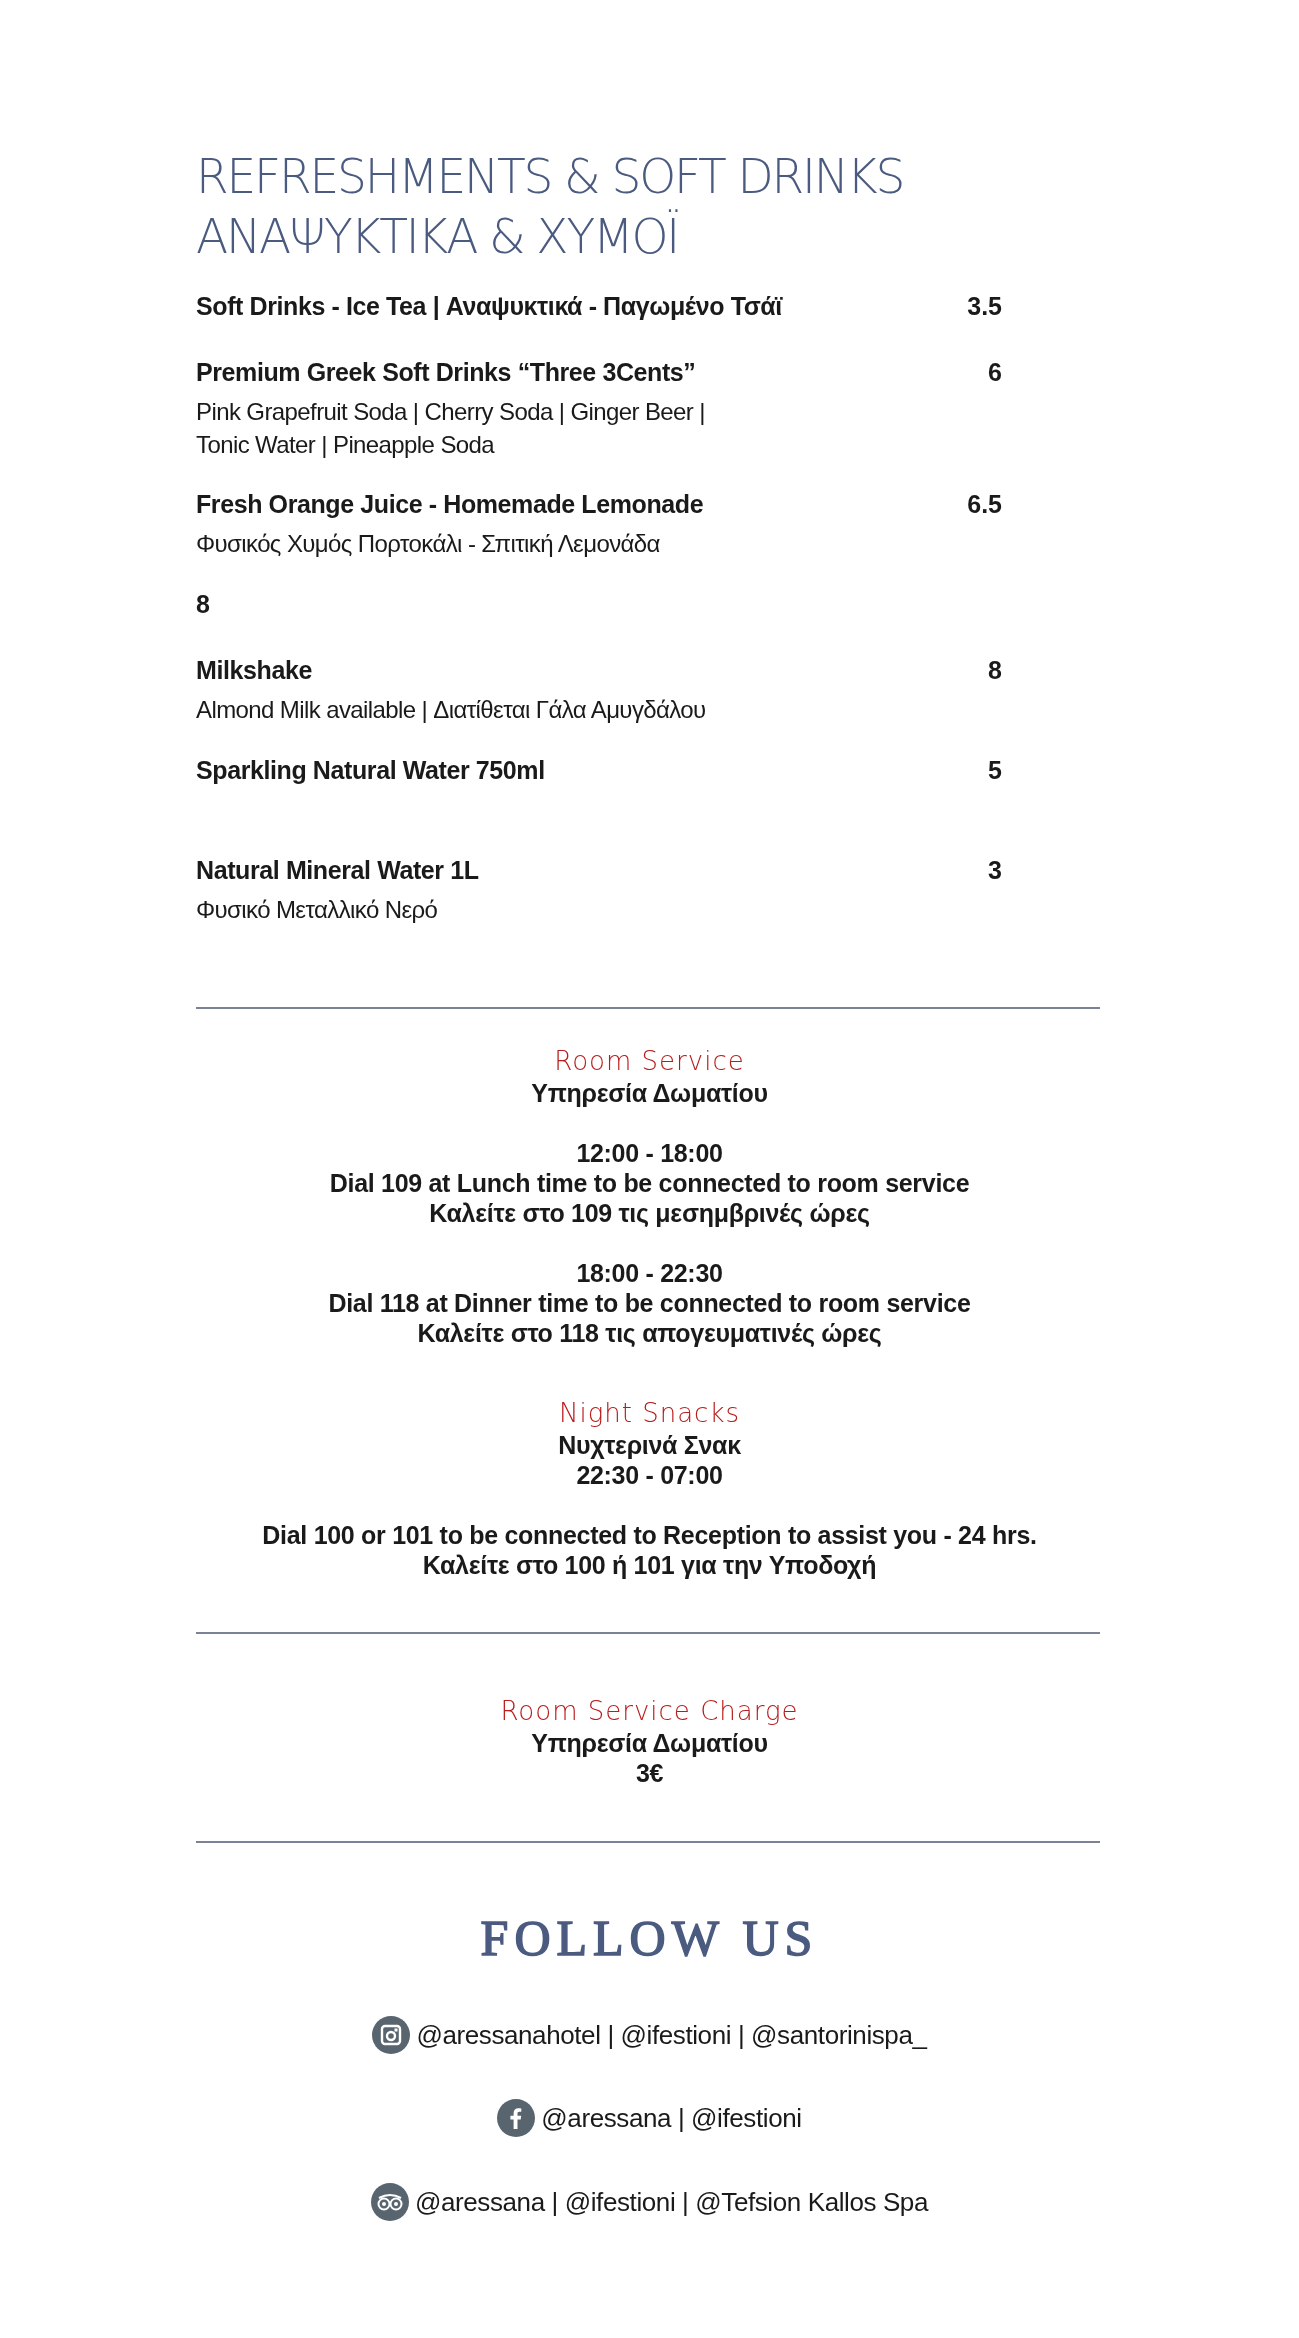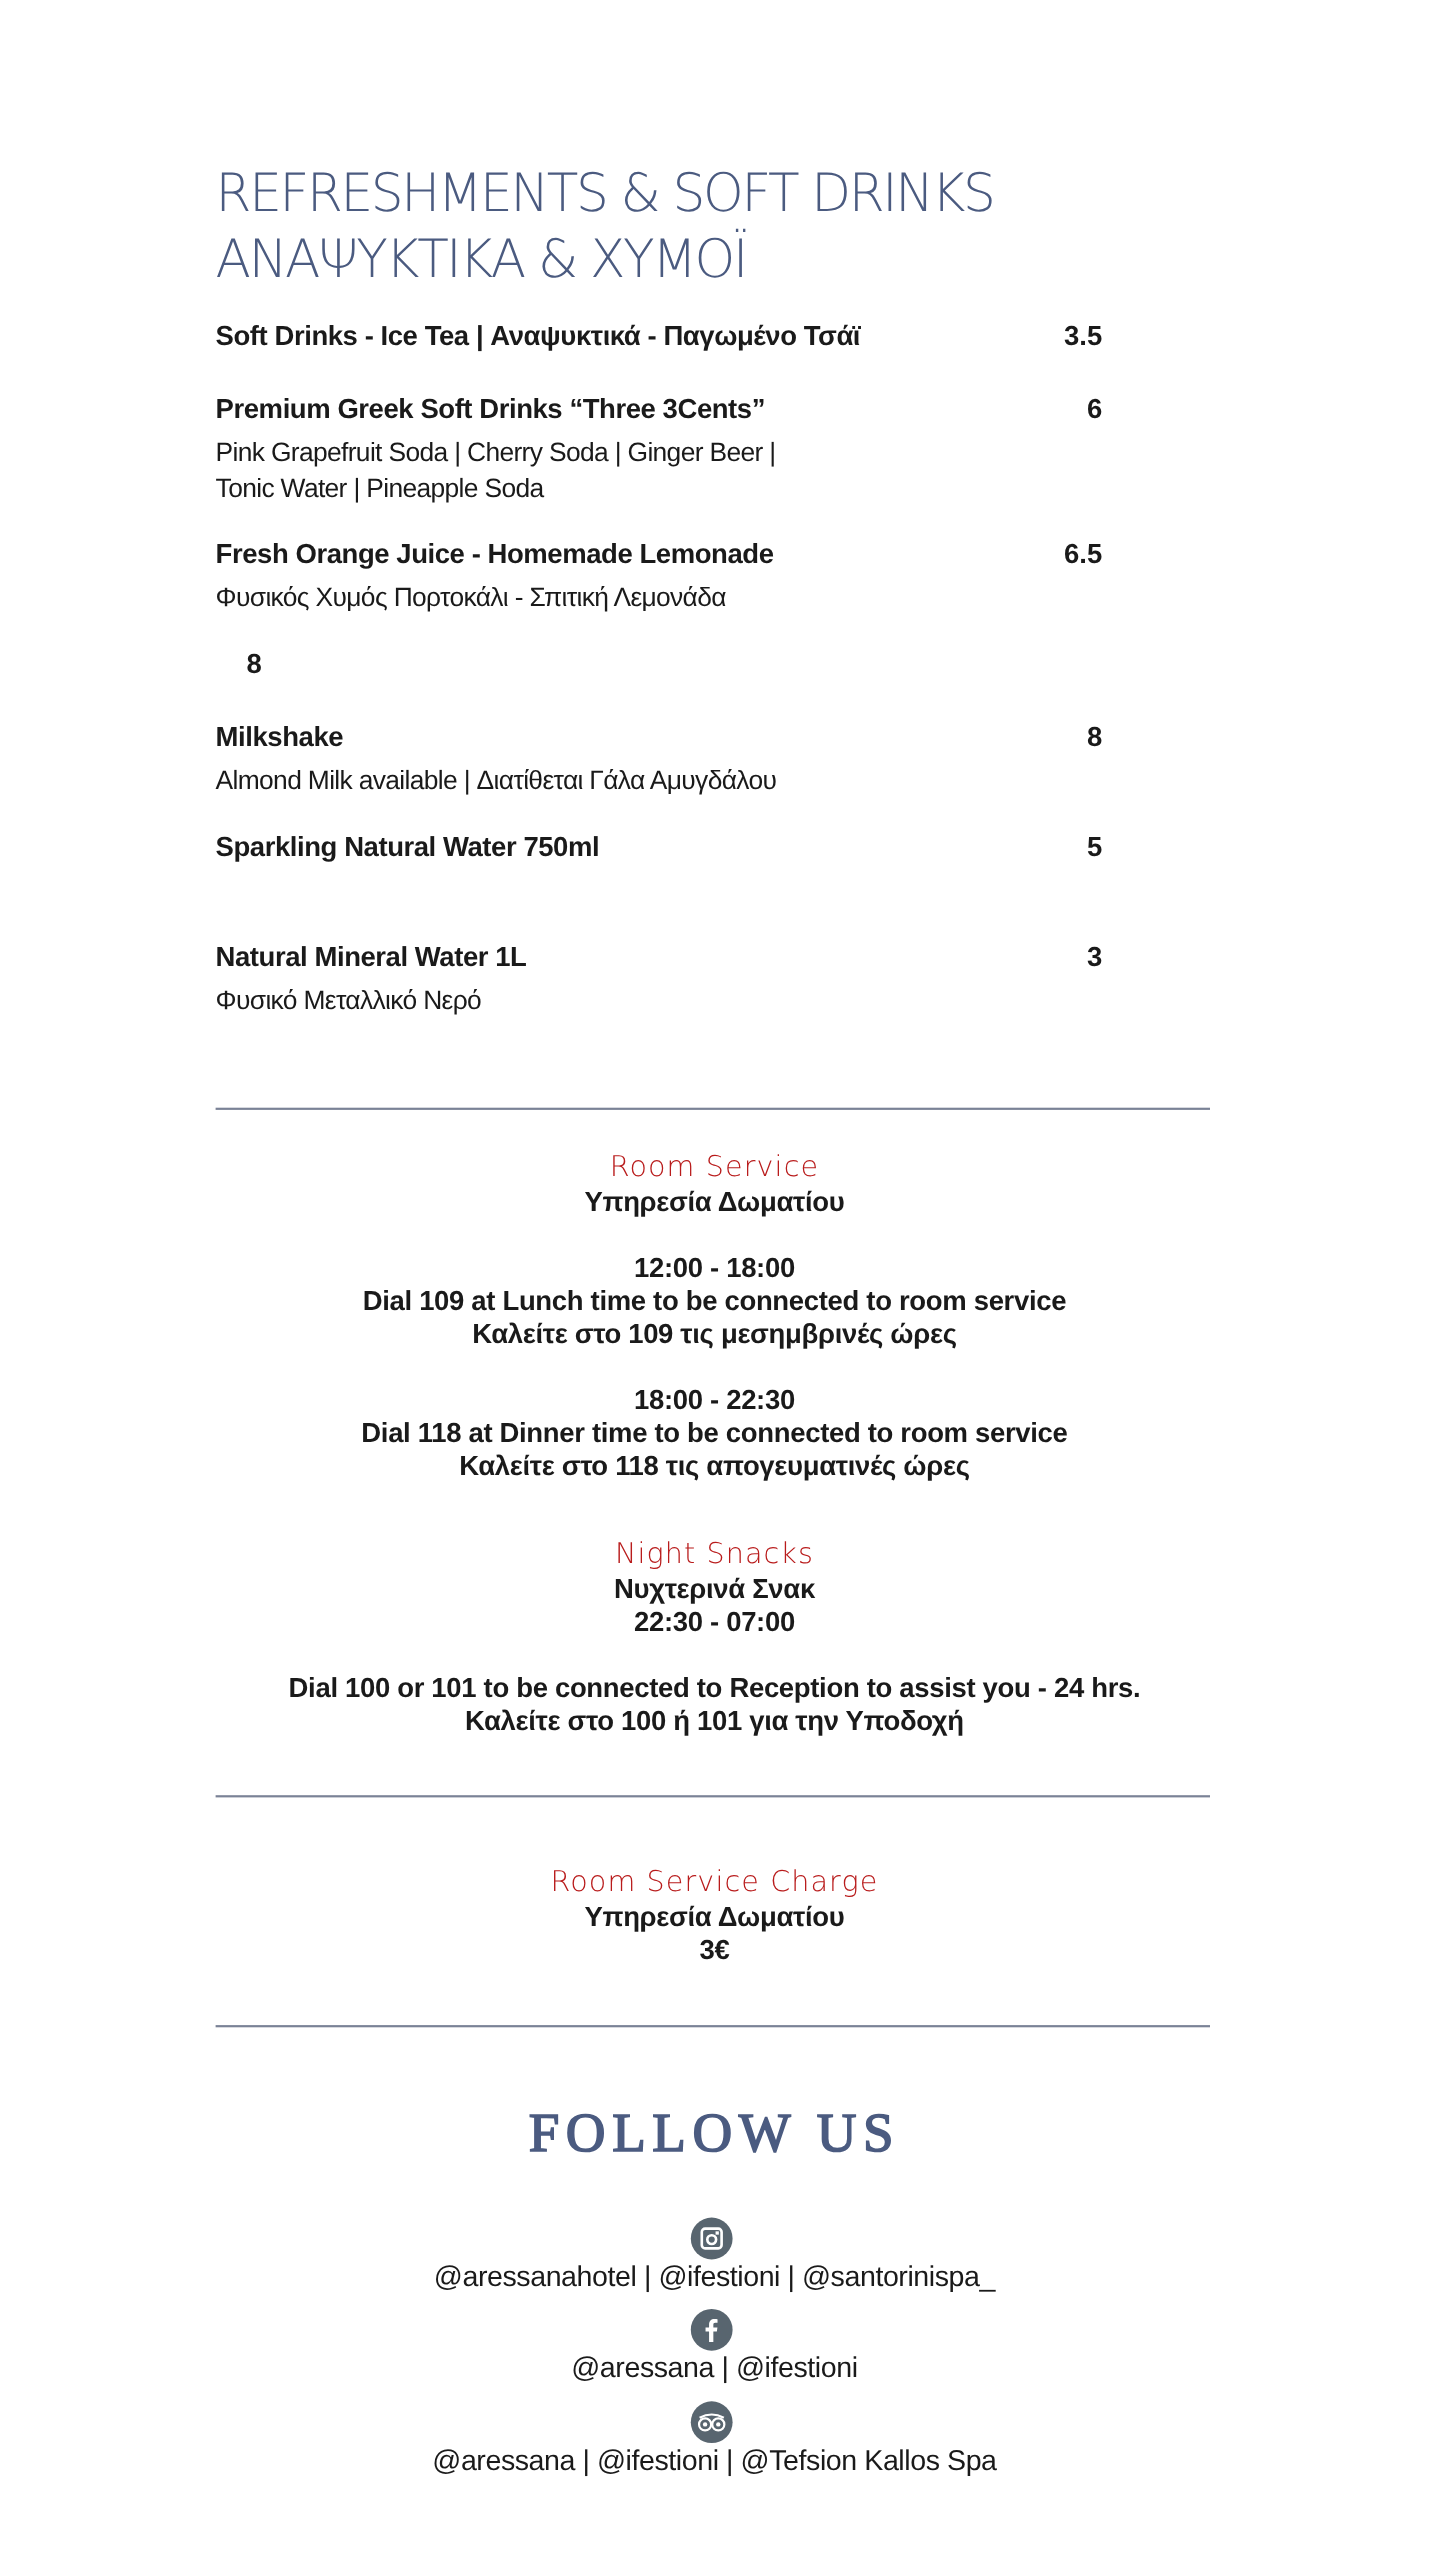--- a/index.html
+++ b/index.html
@@ -5,30 +5,30 @@
   html, body { margin: 0; padding: 0; background: #ffffff; }
   body { width: 1299px; height: 2338px; position: relative; overflow: hidden;
          font-family: "Liberation Sans", "DejaVu Sans", sans-serif; color: #1a1a1a; }
   .heading { position: absolute; left: 196px; top: 146px; color: #4b5b80;
              font-family: "DejaVu Sans", sans-serif; font-weight: 200; font-size: 48px;
              line-height: 60px; letter-spacing: -2.2px; transform: scaleX(0.98); transform-origin: left top; }
   .heading div { white-space: nowrap; }
   .item { position: absolute; left: 196px; width: 806px; }
   .item .row { display: flex; justify-content: space-between; align-items: baseline; }
   .item .name { font-weight: bold; font-size: 25px; letter-spacing: -0.4px; white-space: nowrap; }
-  .item .price { font-weight: bold; font-size: 25px; text-align: left; margin-left: 28px; }
+  .item .price { font-weight: bold; font-size: 25px; text-align: left; }
   .item .desc { font-size: 24px; line-height: 33px; margin-top: 8px; letter-spacing: -0.6px; color: #1a1a1a; }
   .divider { position: absolute; left: 196px; width: 904px; height: 2px; background: #7a8296; }
   .center { position: absolute; left: 0; width: 1299px; text-align: center; }
   .script-title { color: #b91c1c; font-family: "DejaVu Sans", sans-serif; font-weight: 200;
                   font-size: 26px; letter-spacing: 1px; line-height: 34px; }
   .bold-line { font-weight: bold; font-size: 25px; line-height: 30px; letter-spacing: -0.3px; }
   .follow { color: #4b5b80; font-family: Liberation Serif, serif; font-weight: 200; font-size: 50px;
             letter-spacing: 6px; line-height: 56px; -webkit-text-stroke: 1.5px #4b5b80; }
-  .social { position: absolute; left: 0; width: 1299px; display: flex; justify-content: space-between; align-items: center; flex-direction: column; }
+  .social { position: absolute; left: 0; width: 1299px; display: flex; justify-content: center; align-items: center; }
   .social .ico { width: 38px; height: 38px; border-radius: 50%; background: #58656f; color: #fff;
                  display: inline-flex; align-items: center; justify-content: center; margin-right: 6px; }
   .social .handles { font-size: 26px; letter-spacing: -0.4px; color: #1a1a1a; }
 </style>
 </head>
 <body>
 
 <div class="heading">
   <div>REFRESHMENTS &amp; SOFT DRINKS</div>
   <div>ΑΝΑΨΥΚΤΙΚΑ &amp; ΧΥΜΟΪ</div>

